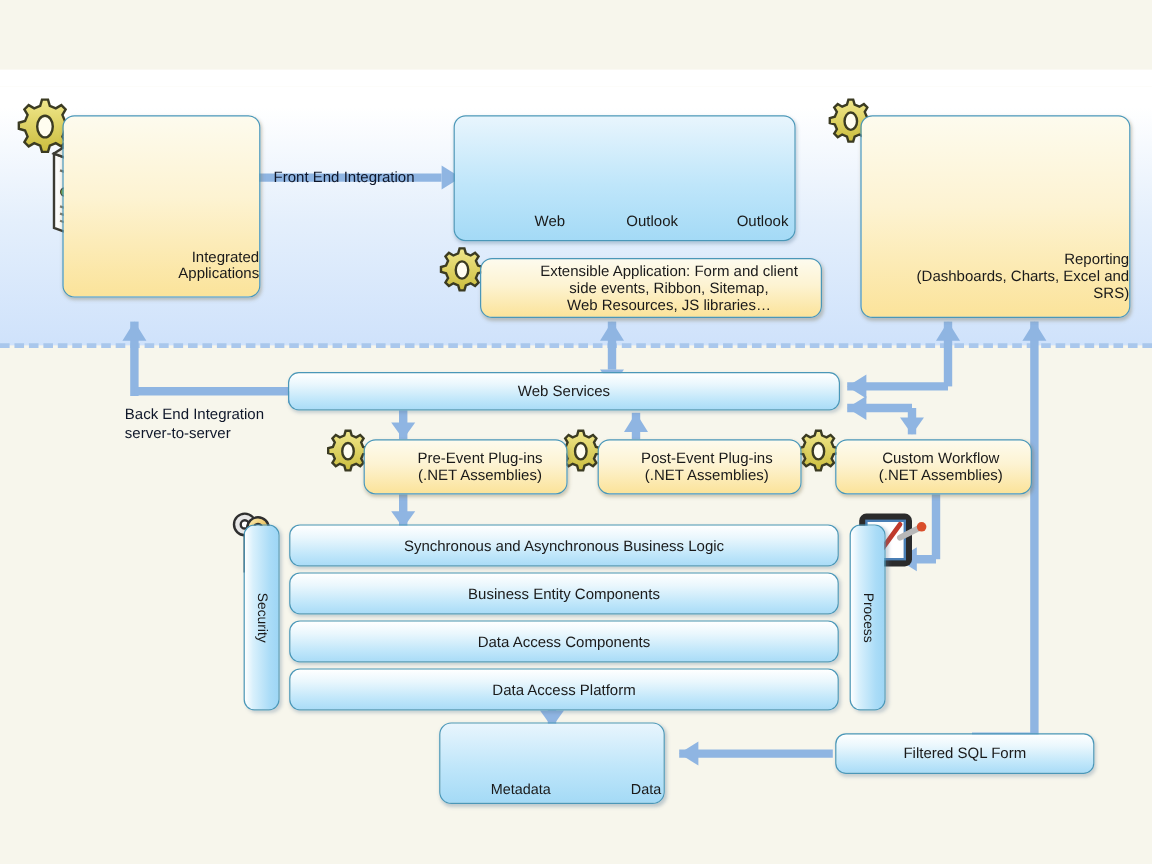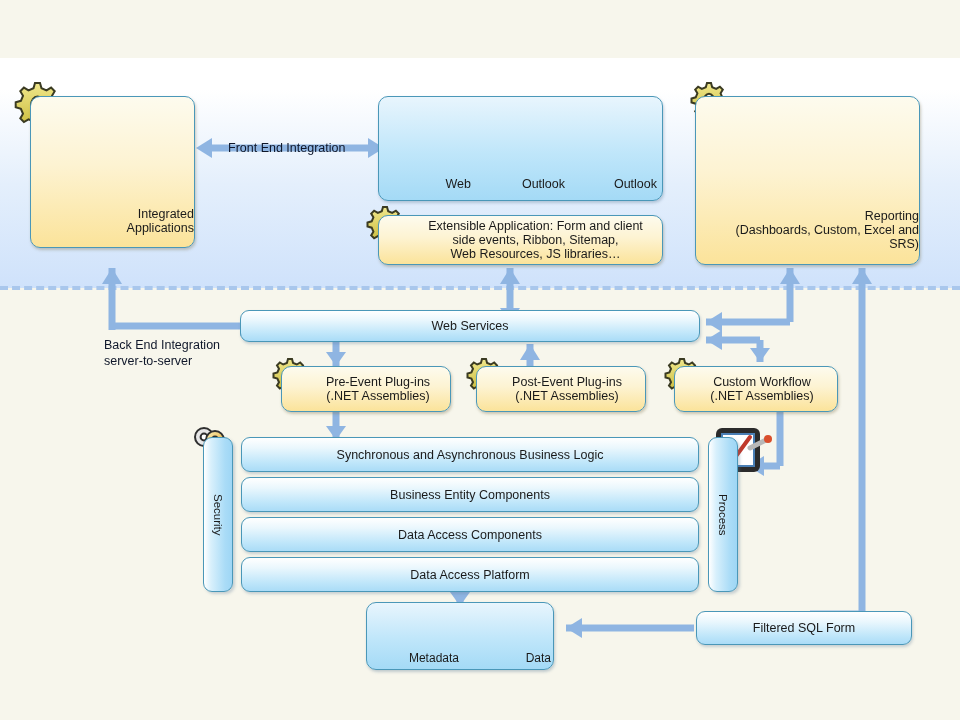--- a/index.html
+++ b/index.html
@@ -19,20 +19,21 @@
   .divider{position:absolute;left:0;top:286px;width:960px;height:0;
     border-top:4px dashed #a9c7ec;}
 
   
   .node{position:absolute;box-sizing:border-box;}
 
   .yellow-box{
     background:linear-gradient(to bottom,#fdfbee 0%,#fdf3d2 45%,#fbe39a 100%);
     border:1px solid #4a97b8;border-radius:10px;
     box-shadow:1px 2px 3px rgba(120,110,70,.35);
+    margin-left:22px;
   }
   .blue-box{
     background:linear-gradient(to bottom,#e8f5fd 0%,#bfe6fa 55%,#a4daf6 100%);
     border:1px solid #4a97b8;border-radius:10px;
     box-shadow:1px 2px 3px rgba(90,120,150,.35);
   }
   .bar{
     background:linear-gradient(to bottom,#ffffff 0%,#eaf7fd 30%,#bfe6fa 75%,#aadcf7 100%);
     border:1px solid #4a97b8;border-radius:9px;
     box-shadow:1px 2px 3px rgba(90,120,150,.30);
@@ -377,21 +378,21 @@
   </div>
 
   <div class="node yellow-box" style="left:378px;top:215px;width:285px;height:50px">
     <div class="ctr" style="padding-left:30px">Extensible Application:  Form and client
 side events, Ribbon,  Sitemap,
 Web Resources, JS libraries…</div>
   </div>
 
   <div class="node yellow-box" style="left:695px;top:96px;width:225px;height:169px">
     <div class="label" style="top:112px">Reporting
-(Dashboards, Custom, Excel and
+(Dashboards, Charts, Excel and
 SRS)</div>
   </div>
 
   <div class="node bar" style="left:240px;top:310px;width:460px;height:32px">
     <div class="ctr">Web Services</div>
   </div>
 
   <div class="node yellow-box" style="left:281px;top:366px;width:170px;height:46px">
     <div class="ctr" style="padding-left:24px">Pre-Event Plug-ins
 (.NET Assemblies)</div>

